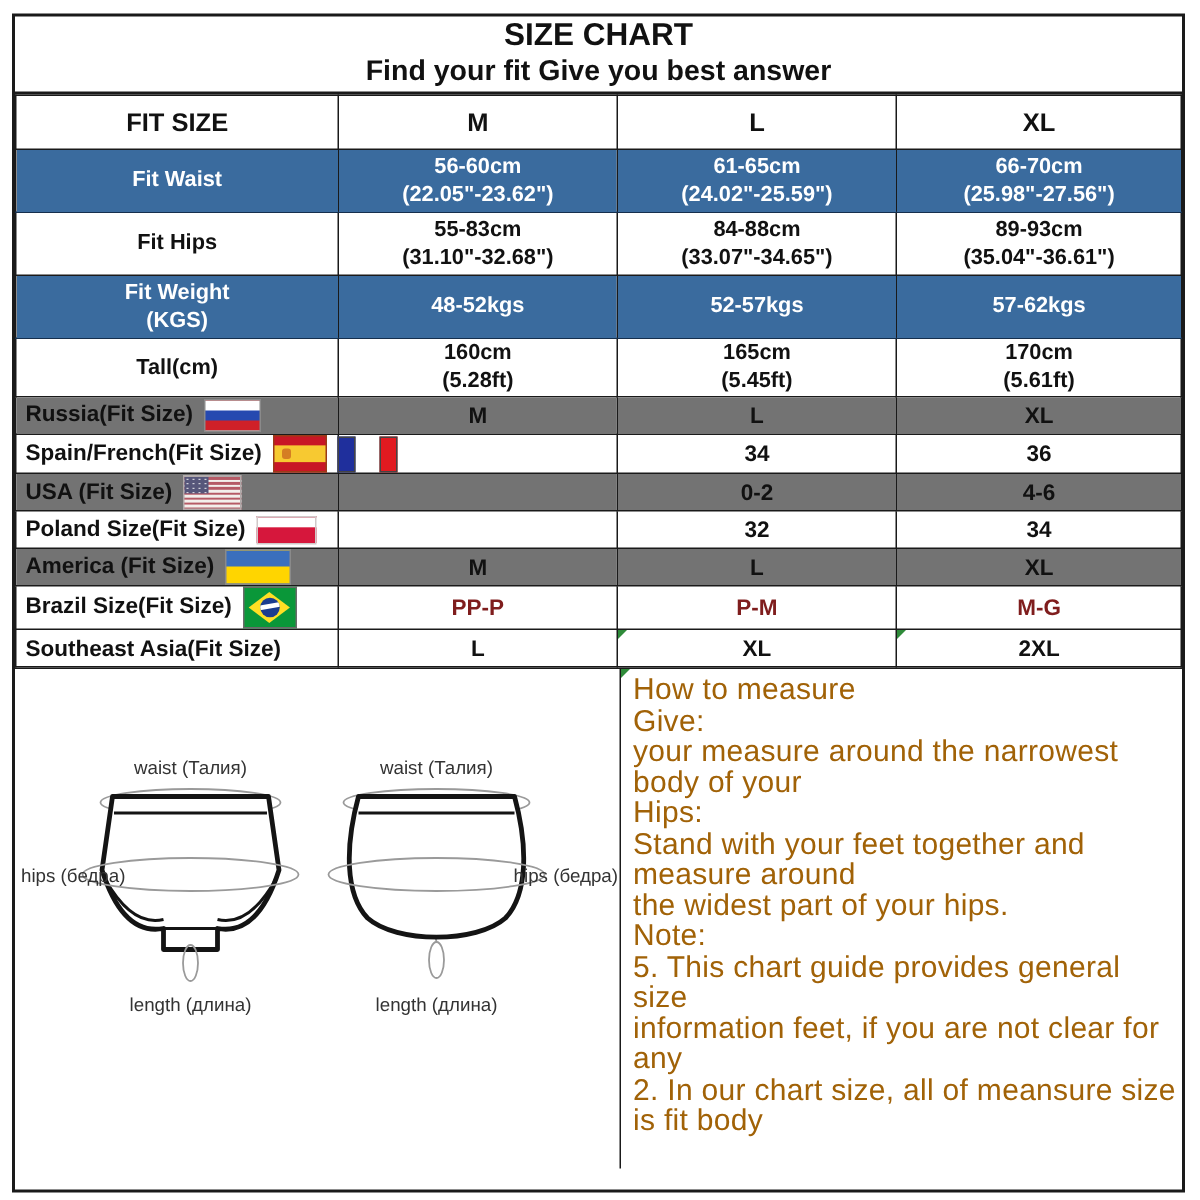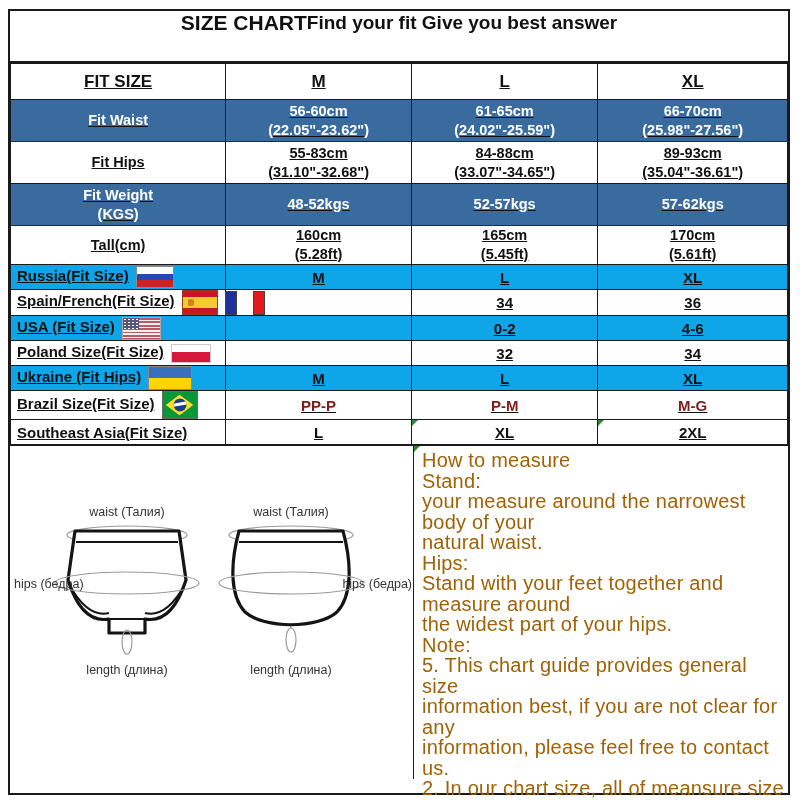--- a/index.html
+++ b/index.html
@@ -3,36 +3,36 @@
 <meta charset="utf-8">
 <style>
   html,body{margin:0;padding:0;background:#fff;}
   .sheet{position:relative;width:800px;height:800px;background:#fff;
          font-family:"Liberation Sans","DejaVu Sans",sans-serif;color:#111;}
   .outer{position:absolute;left:8px;top:9px;width:782px;height:786px;
          border:2px solid #1a1a1a;box-sizing:border-box;background:#fff;}
 
   
   .titlebox{height:50px;border-bottom:2px solid #1a1a1a;text-align:center;
-            display:flex;flex-direction:row;justify-content:center;}
+            display:flex;flex-direction:column;justify-content:center;}
   .title{font-size:21px;font-weight:bold;line-height:24px;}
   .subtitle{font-size:19px;font-weight:bold;line-height:24px;}
 
   
-  table{border-collapse:collapse;width:100%;table-layout:fixed;text-decoration:underline;}
+  table{border-collapse:collapse;width:100%;table-layout:fixed;}
   col.c0{width:27.7%;} col.c1{width:23.9%;} col.c2{width:24.0%;} col.c3{width:24.4%;}
   td{border:1px solid #1a1a1a;text-align:center;vertical-align:middle;
      padding:0;box-sizing:border-box;position:relative;}
   tr.hdr td{height:36px;font-size:17px;font-weight:bold;}
   tr.mrow td{font-size:14.5px;font-weight:bold;line-height:19px;}
   tr.r-waist td{height:42px;} tr.r-hips td{height:42px;}
   tr.r-weight td{height:42px;} tr.r-tall td{height:38px;}
   tr.blue td{background:#3a6b9e;color:#fff;border-color:#152f4d;border-left-color:#1a1a1a;border-right-color:#1a1a1a;}
   tr.crow td{height:25px;font-size:15px;font-weight:bold;}
-  tr.tint td{background:#0ea5e9;}
+  tr.tint td{background:#737373;}
   td.clbl{text-align:left;padding-left:6px;white-space:nowrap;font-size:14px;}
   .red{color:#7f1d1d;text-align:center;}
 
   
   .gc::before{content:"";position:absolute;left:0;top:0;
               border-top:6px solid #2f8b3a;border-right:6px solid transparent;}
 
   
   .flag{display:inline-block;vertical-align:middle;margin-left:7px;position:relative;}
   .f-ru{width:36px;height:20px;border:1px solid #8a8a8a;
@@ -195,21 +195,21 @@
       </tr>
 
       <tr class="crow">
         <td class="clbl"><span>Poland Size(Fit Size)</span><span class="flag f-pl"></span></td>
         <td></td>
         <td>32</td>
         <td>34</td>
       </tr>
 
       <tr class="crow tint">
-        <td class="clbl"><span>Ukraine (Fit Hips)</span><span class="flag f-ua"></span></td>
+        <td class="clbl"><span>America (Fit Size)</span><span class="flag f-ua"></span></td>
         <td>M</td>
         <td>L</td>
         <td>XL</td>
       </tr>
 
       <tr class="crow">
         <td class="clbl"><span>Brazil Size(Fit Size)</span><span class="flag f-br"><span class="dia"></span><span class="glb"></span></span></td>
         <td class="red">PP-P</td>
         <td class="red">P-M</td>
         <td class="red">M-G</td>
@@ -251,29 +251,27 @@
           <path class="thin" d="M33,40 H137"></path>
           <ellipse class="guide-gray" cx="85" cy="81" rx="72" ry="11"></ellipse>
           <ellipse class="guide-gray" cx="85" cy="138" rx="5" ry="12"></ellipse>
           <text class="dlabel" x="206" y="86" text-anchor="end">hips (бедра)</text>
           <text class="dlabel" x="85" y="172" text-anchor="middle">length (длина)</text>
         </svg>
       </div>
 
       <div class="guide-panel gc">
         <div class="guide-line">How to measure</div>
-        <div class="guide-line">Stand:</div>
+        <div class="guide-line">Give:</div>
         <div class="guide-line">your measure around the narrowest body of your</div>
-        <div class="guide-line">natural waist.</div>
         <div class="guide-line">Hips:</div>
         <div class="guide-line">Stand with your feet together and measure around</div>
         <div class="guide-line">the widest part of your hips.</div>
         <div class="guide-line">Note:</div>
         <div class="guide-line">5. This chart guide provides general size</div>
-        <div class="guide-line">information best, if you are not clear for any</div>
-        <div class="guide-line">information, please feel free to contact us.</div>
+        <div class="guide-line">information feet, if you are not clear for any</div>
         <div class="guide-line">2. In our chart size, all of meansure size is fit body</div>
 
       </div>
 
     </div>
   </div>
 </div>
 
 </body></html>

